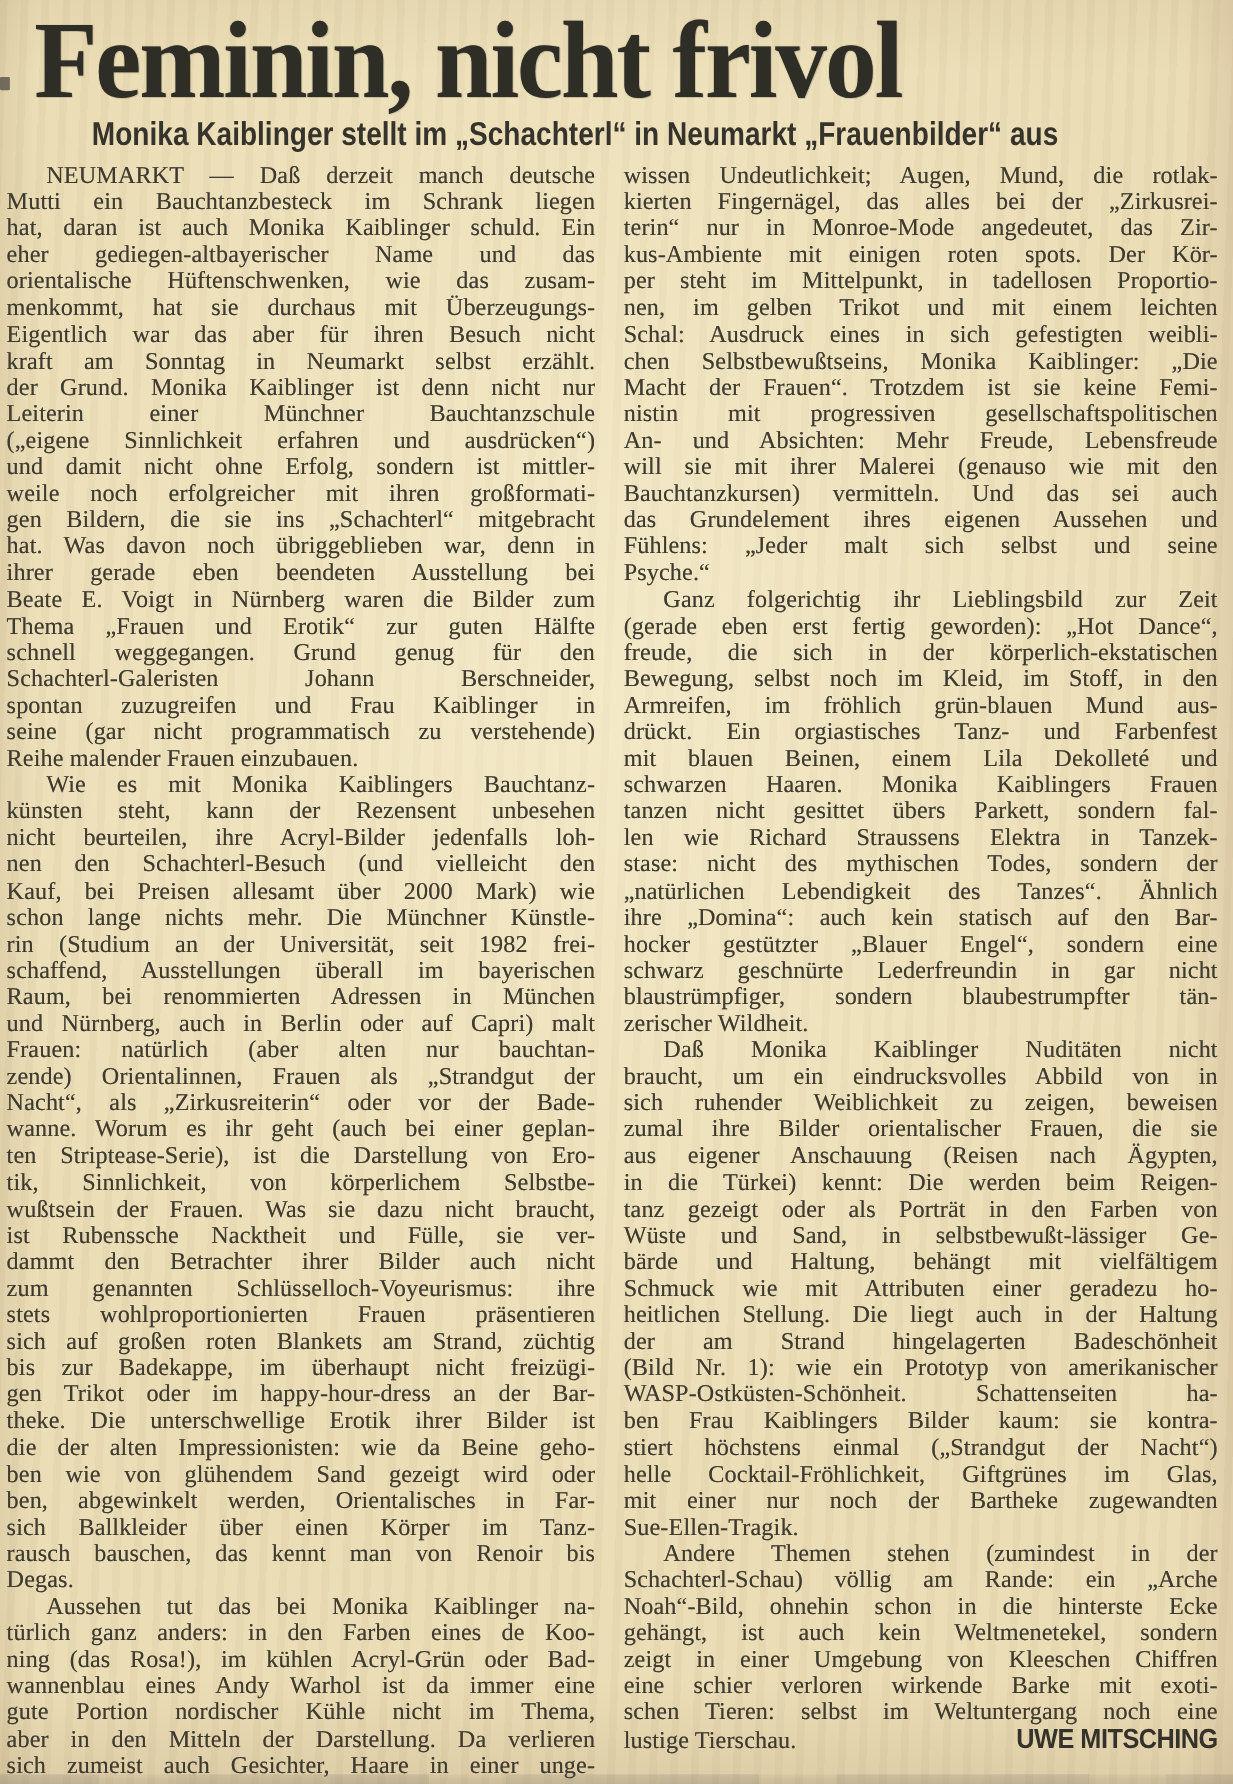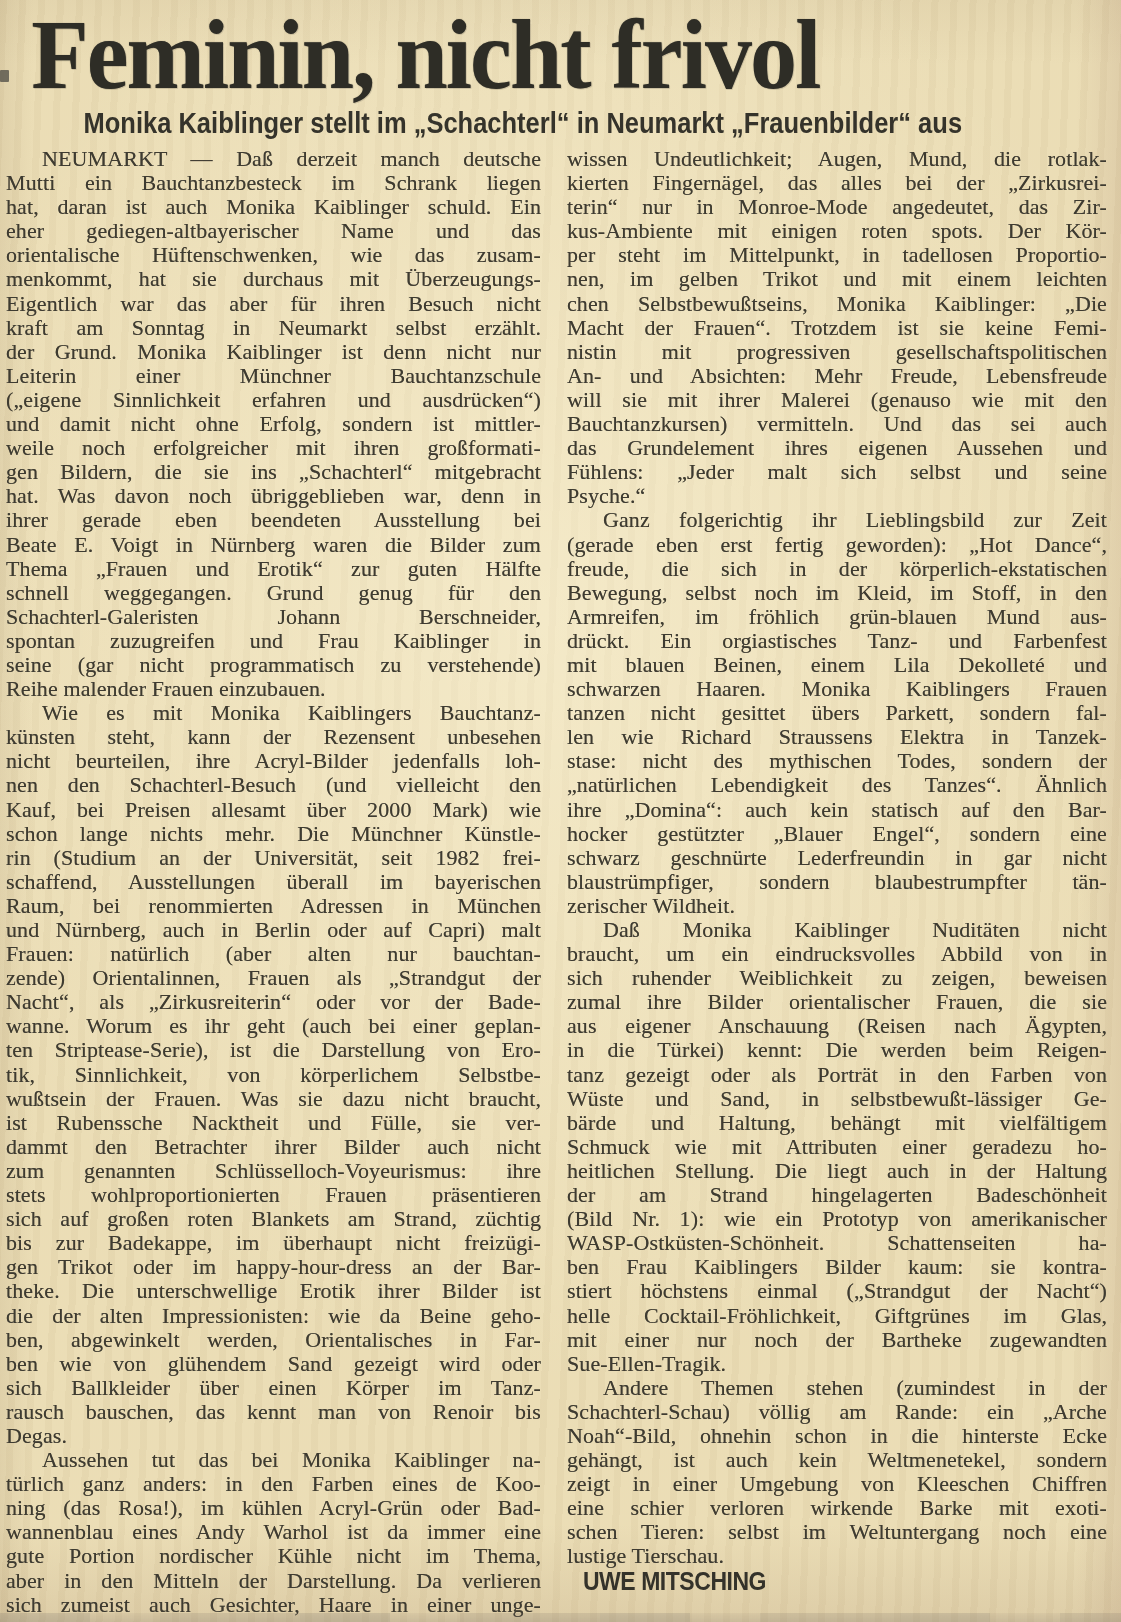--- a/index.html
+++ b/index.html
@@ -72,21 +72,20 @@
   }
   .col .line.end{text-align-last:left;}
   .col .line.indent{text-indent:36px;}
 
   .byline-row{
     display:flex;
     justify-content:space-between;
     align-items:baseline;
     height:24.1px;
     line-height:24.1px;
-    flex-direction:column;
   }
   .byline-row .closing{
     font-size:22px;
     letter-spacing:.1px;
     text-shadow:0 0 .5px rgba(62,59,49,.6);
   }
   .byline-row .author{
     font-family:"Liberation Sans","DejaVu Sans",sans-serif;
     font-weight:bold;
     font-size:25px;
@@ -167,22 +166,22 @@
             <div class="line">wußtsein der Frauen. Was sie dazu nicht braucht,</div>
             <div class="line">ist Rubenssche Nacktheit und Fülle, sie ver-</div>
             <div class="line">dammt den Betrachter ihrer Bilder auch nicht</div>
             <div class="line">zum genannten Schlüsselloch-Voyeurismus: ihre</div>
             <div class="line">stets wohlproportionierten Frauen präsentieren</div>
             <div class="line">sich auf großen roten Blankets am Strand, züchtig</div>
             <div class="line">bis zur Badekappe, im überhaupt nicht freizügi-</div>
             <div class="line">gen Trikot oder im happy-hour-dress an der Bar-</div>
             <div class="line">theke. Die unterschwellige Erotik ihrer Bilder ist</div>
             <div class="line">die der alten Impressionisten: wie da Beine geho-</div>
+            <div class="line">ben wie von glühendem Sand gezeigt wird oder</div>
             <div class="line">ben, abgewinkelt werden, Orientalisches in Far-</div>
-            <div class="line">ben wie von glühendem Sand gezeigt wird oder</div>
             <div class="line">sich Ballkleider über einen Körper im Tanz-</div>
             <div class="line">rausch bauschen, das kennt man von Renoir bis</div>
             <div class="line end">Degas.</div>
           </div>
           <div>
             <div class="line indent">Aussehen tut das bei Monika Kaiblinger na-</div>
             <div class="line">türlich ganz anders: in den Farben eines de Koo-</div>
             <div class="line">ning (das Rosa!), im kühlen Acryl-Grün oder Bad-</div>
             <div class="line">wannenblau eines Andy Warhol ist da immer eine</div>
             <div class="line">gute Portion nordischer Kühle nicht im Thema,</div>
@@ -193,20 +192,21 @@
     </div>
     <div class="col col-right">
       <div>
           <div>
             <div class="line">wissen Undeutlichkeit; Augen, Mund, die rotlak-</div>
             <div class="line">kierten Fingernägel, das alles bei der „Zirkusrei-</div>
             <div class="line">terin“ nur in Monroe-Mode angedeutet, das Zir-</div>
             <div class="line">kus-Ambiente mit einigen roten spots. Der Kör-</div>
             <div class="line">per steht im Mittelpunkt, in tadellosen Proportio-</div>
             <div class="line">nen, im gelben Trikot und mit einem leichten</div>
+            <div class="line">Schal: Ausdruck eines in sich gefestigten weibli-</div>
             <div class="line">chen Selbstbewußtseins, Monika Kaiblinger: „Die</div>
             <div class="line">Macht der Frauen“. Trotzdem ist sie keine Femi-</div>
             <div class="line">nistin mit progressiven gesellschaftspolitischen</div>
             <div class="line">An- und Absichten: Mehr Freude, Lebensfreude</div>
             <div class="line">will sie mit ihrer Malerei (genauso wie mit den</div>
             <div class="line">Bauchtanzkursen) vermitteln. Und das sei auch</div>
             <div class="line">das Grundelement ihres eigenen Aussehen und</div>
             <div class="line">Fühlens: „Jeder malt sich selbst und seine</div>
             <div class="line end">Psyche.“</div>
           </div>

